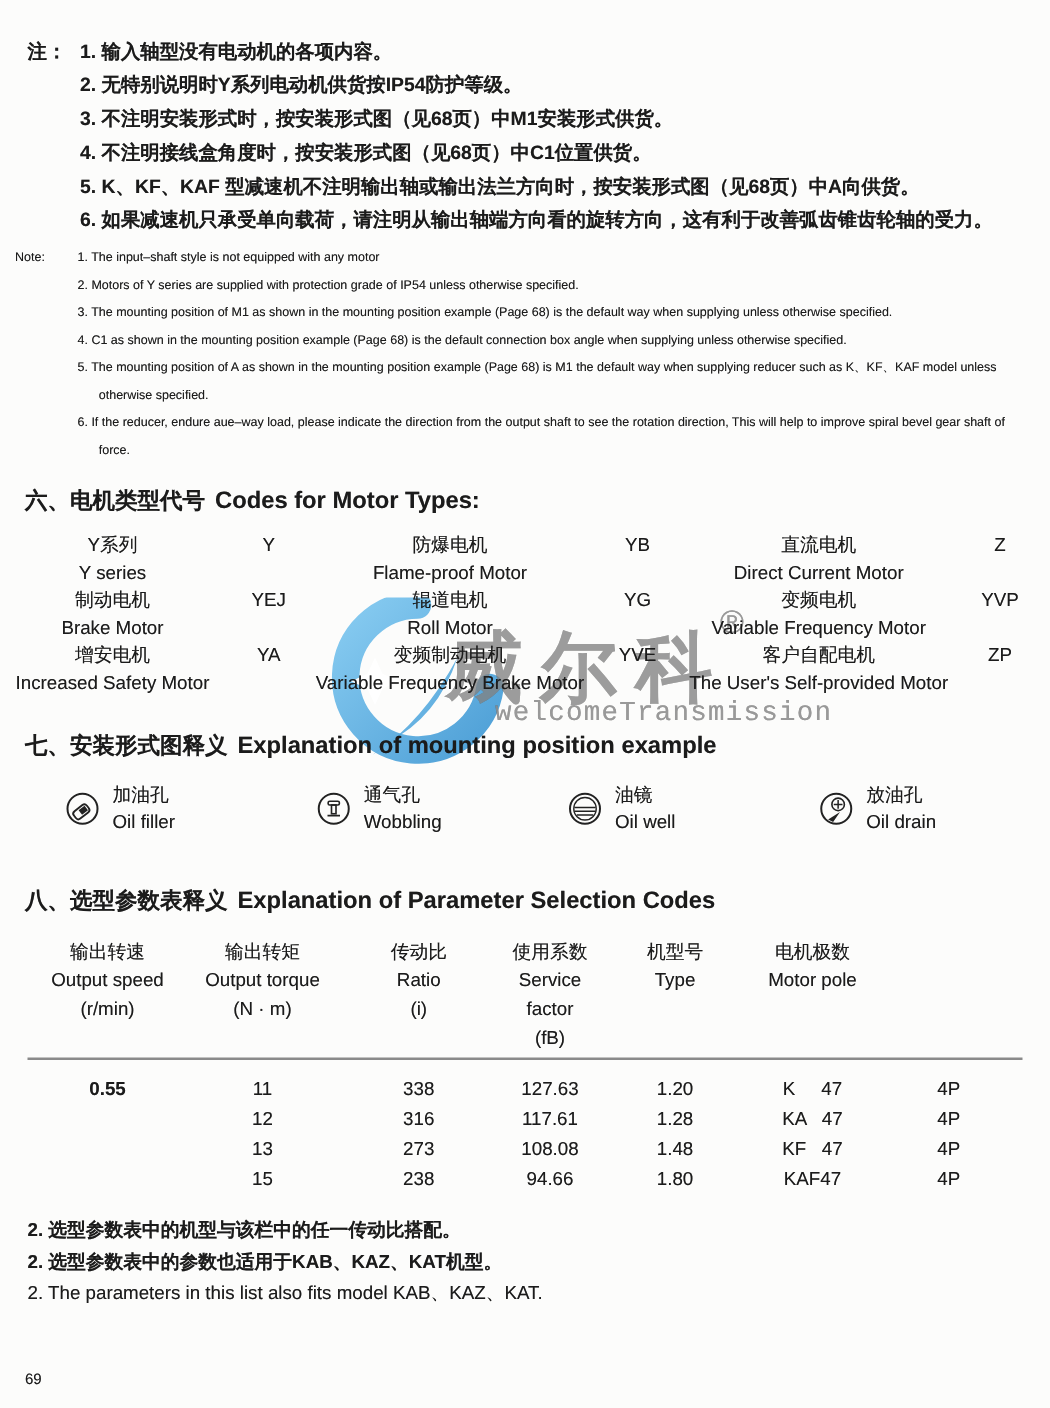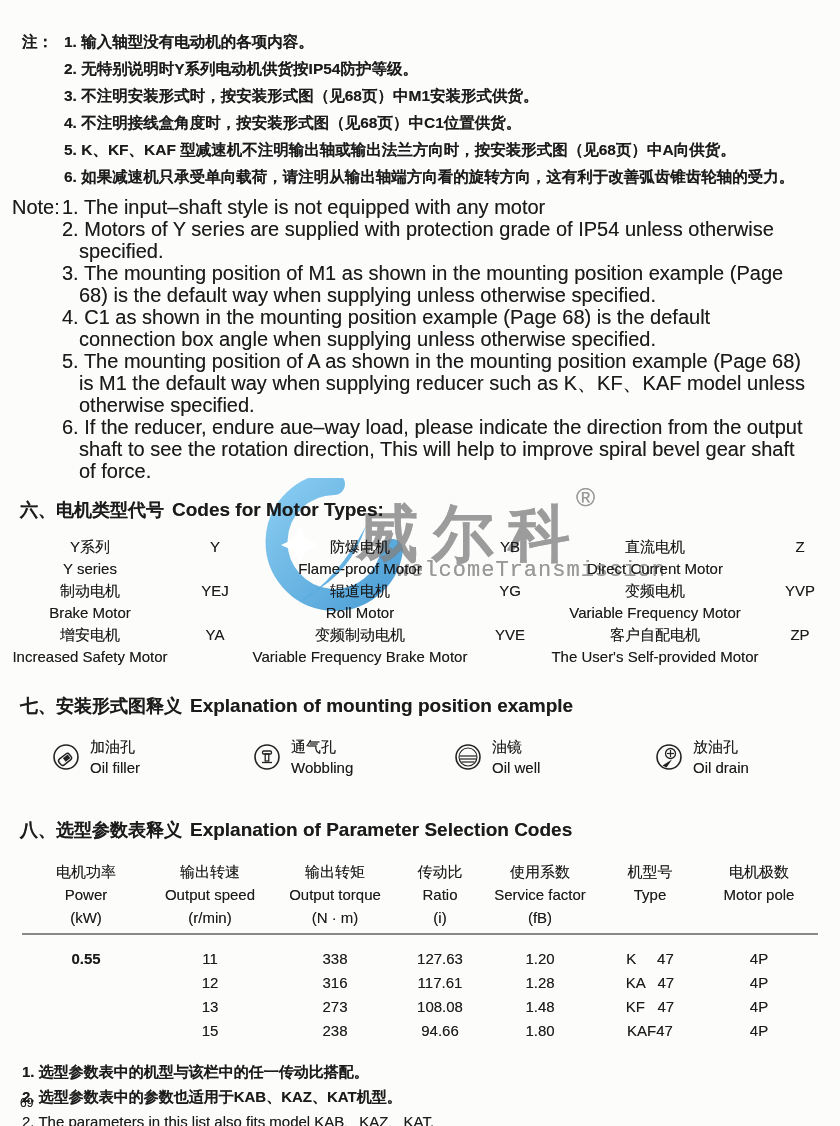--- a/index.html
+++ b/index.html
@@ -8,21 +8,21 @@
     background:#fcfcfb;color:#1b1b1b;
     font-family:"Liberation Sans",sans-serif;
     text-shadow:0 0 .4px rgba(0,0,0,.45);
   }
   .layer{position:relative;z-index:1;}
   
   .notes-zh{margin:28px 0 0 22px;padding-left:42px;position:relative;
     font-size:15.5px;font-weight:600;line-height:27px;}
   .notes-zh .lbl{position:absolute;left:0;top:0;}
   .notes-en{margin:6px 0 16px 12px;padding-left:50px;position:relative;
-    font-size:20px;line-height:22px;width:745px;}
+    font-size:10px;line-height:22px;width:745px;}
   .notes-en .lbl{position:absolute;left:0;top:0;}
   .notes-en .item{padding-left:17px;text-indent:-17px;}
   
   .sec-h{margin-left:20px;font-weight:700;white-space:nowrap;}
   .sec-h .zh{font-size:18px;}
   .sec-h .en{font-size:19px;margin-left:8px;}
   .h6{margin-top:12px;}
   .h7{margin-top:26px;}
   .h8{margin-top:40px;}
   
@@ -211,25 +211,20 @@
     </div>
   </div>
 
   <div class="sec-h h8">
     <span class="zh">八、选型参数表释义</span><span class="en">Explanation of Parameter Selection Codes</span>
   </div>
 
   <div class="pt">
     <div class="pt-grid pt-head">
       <div>
-        <div>电机功率</div>
-        <div>Power</div>
-        <div>(kW)</div>
-      </div>
-      <div>
         <div>输出转速</div>
         <div>Output speed</div>
         <div>(r/min)</div>
       </div>
       <div>
         <div>输出转矩</div>
         <div>Output torque</div>
         <div>(N · m)</div>
       </div>
       <div>
@@ -283,20 +278,20 @@
       <div>15</div>
       <div>238</div>
       <div>94.66</div>
       <div>1.80</div>
       <div class="pt-type">KAF47</div>
       <div>4P</div>
     </div>
   </div>
 
   <div class="foot">
-    <div class="zh">1. 选型参数表中的机型与该栏中的任一传动比搭配。</div>
+    <div class="zh">2. 选型参数表中的机型与该栏中的任一传动比搭配。</div>
     <div class="zh">2. 选型参数表中的参数也适用于KAB、KAZ、KAT机型。</div>
     <div class="en" style="margin-top:0;">2. The parameters in this list also fits model KAB、KAZ、KAT.</div>
   </div>
 
 </div>
 
 <div class="pagenum">69</div>
 
 </body></html>

